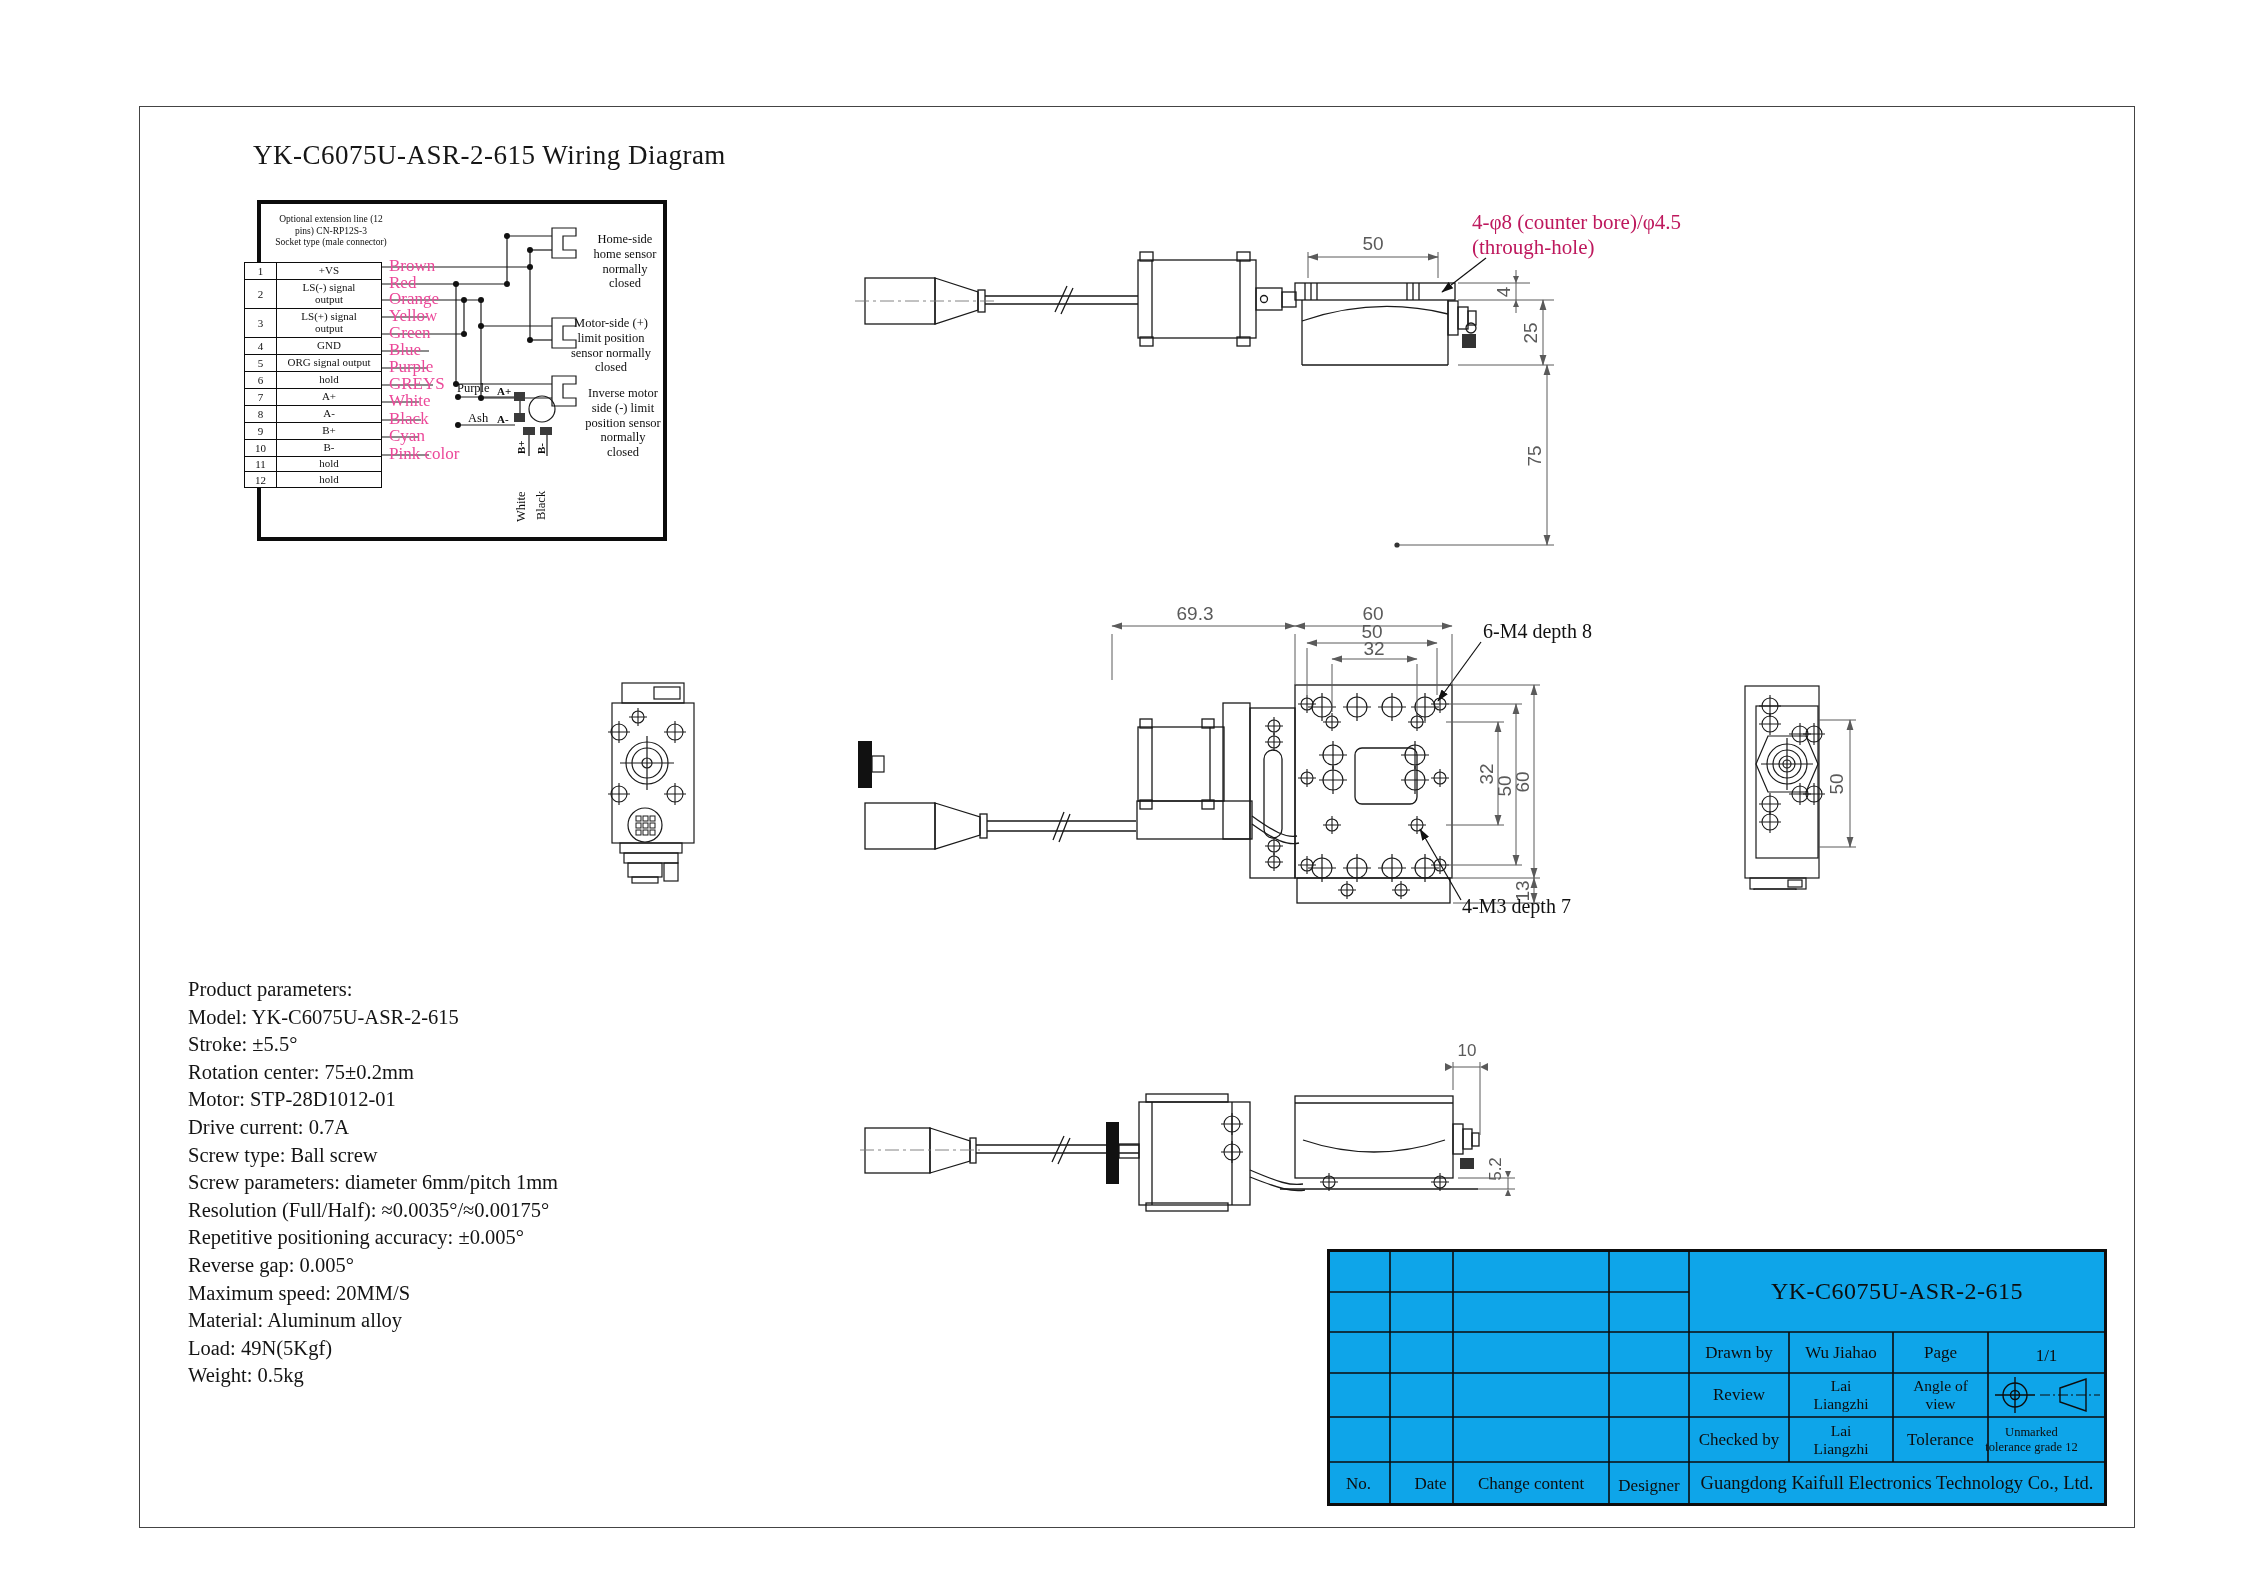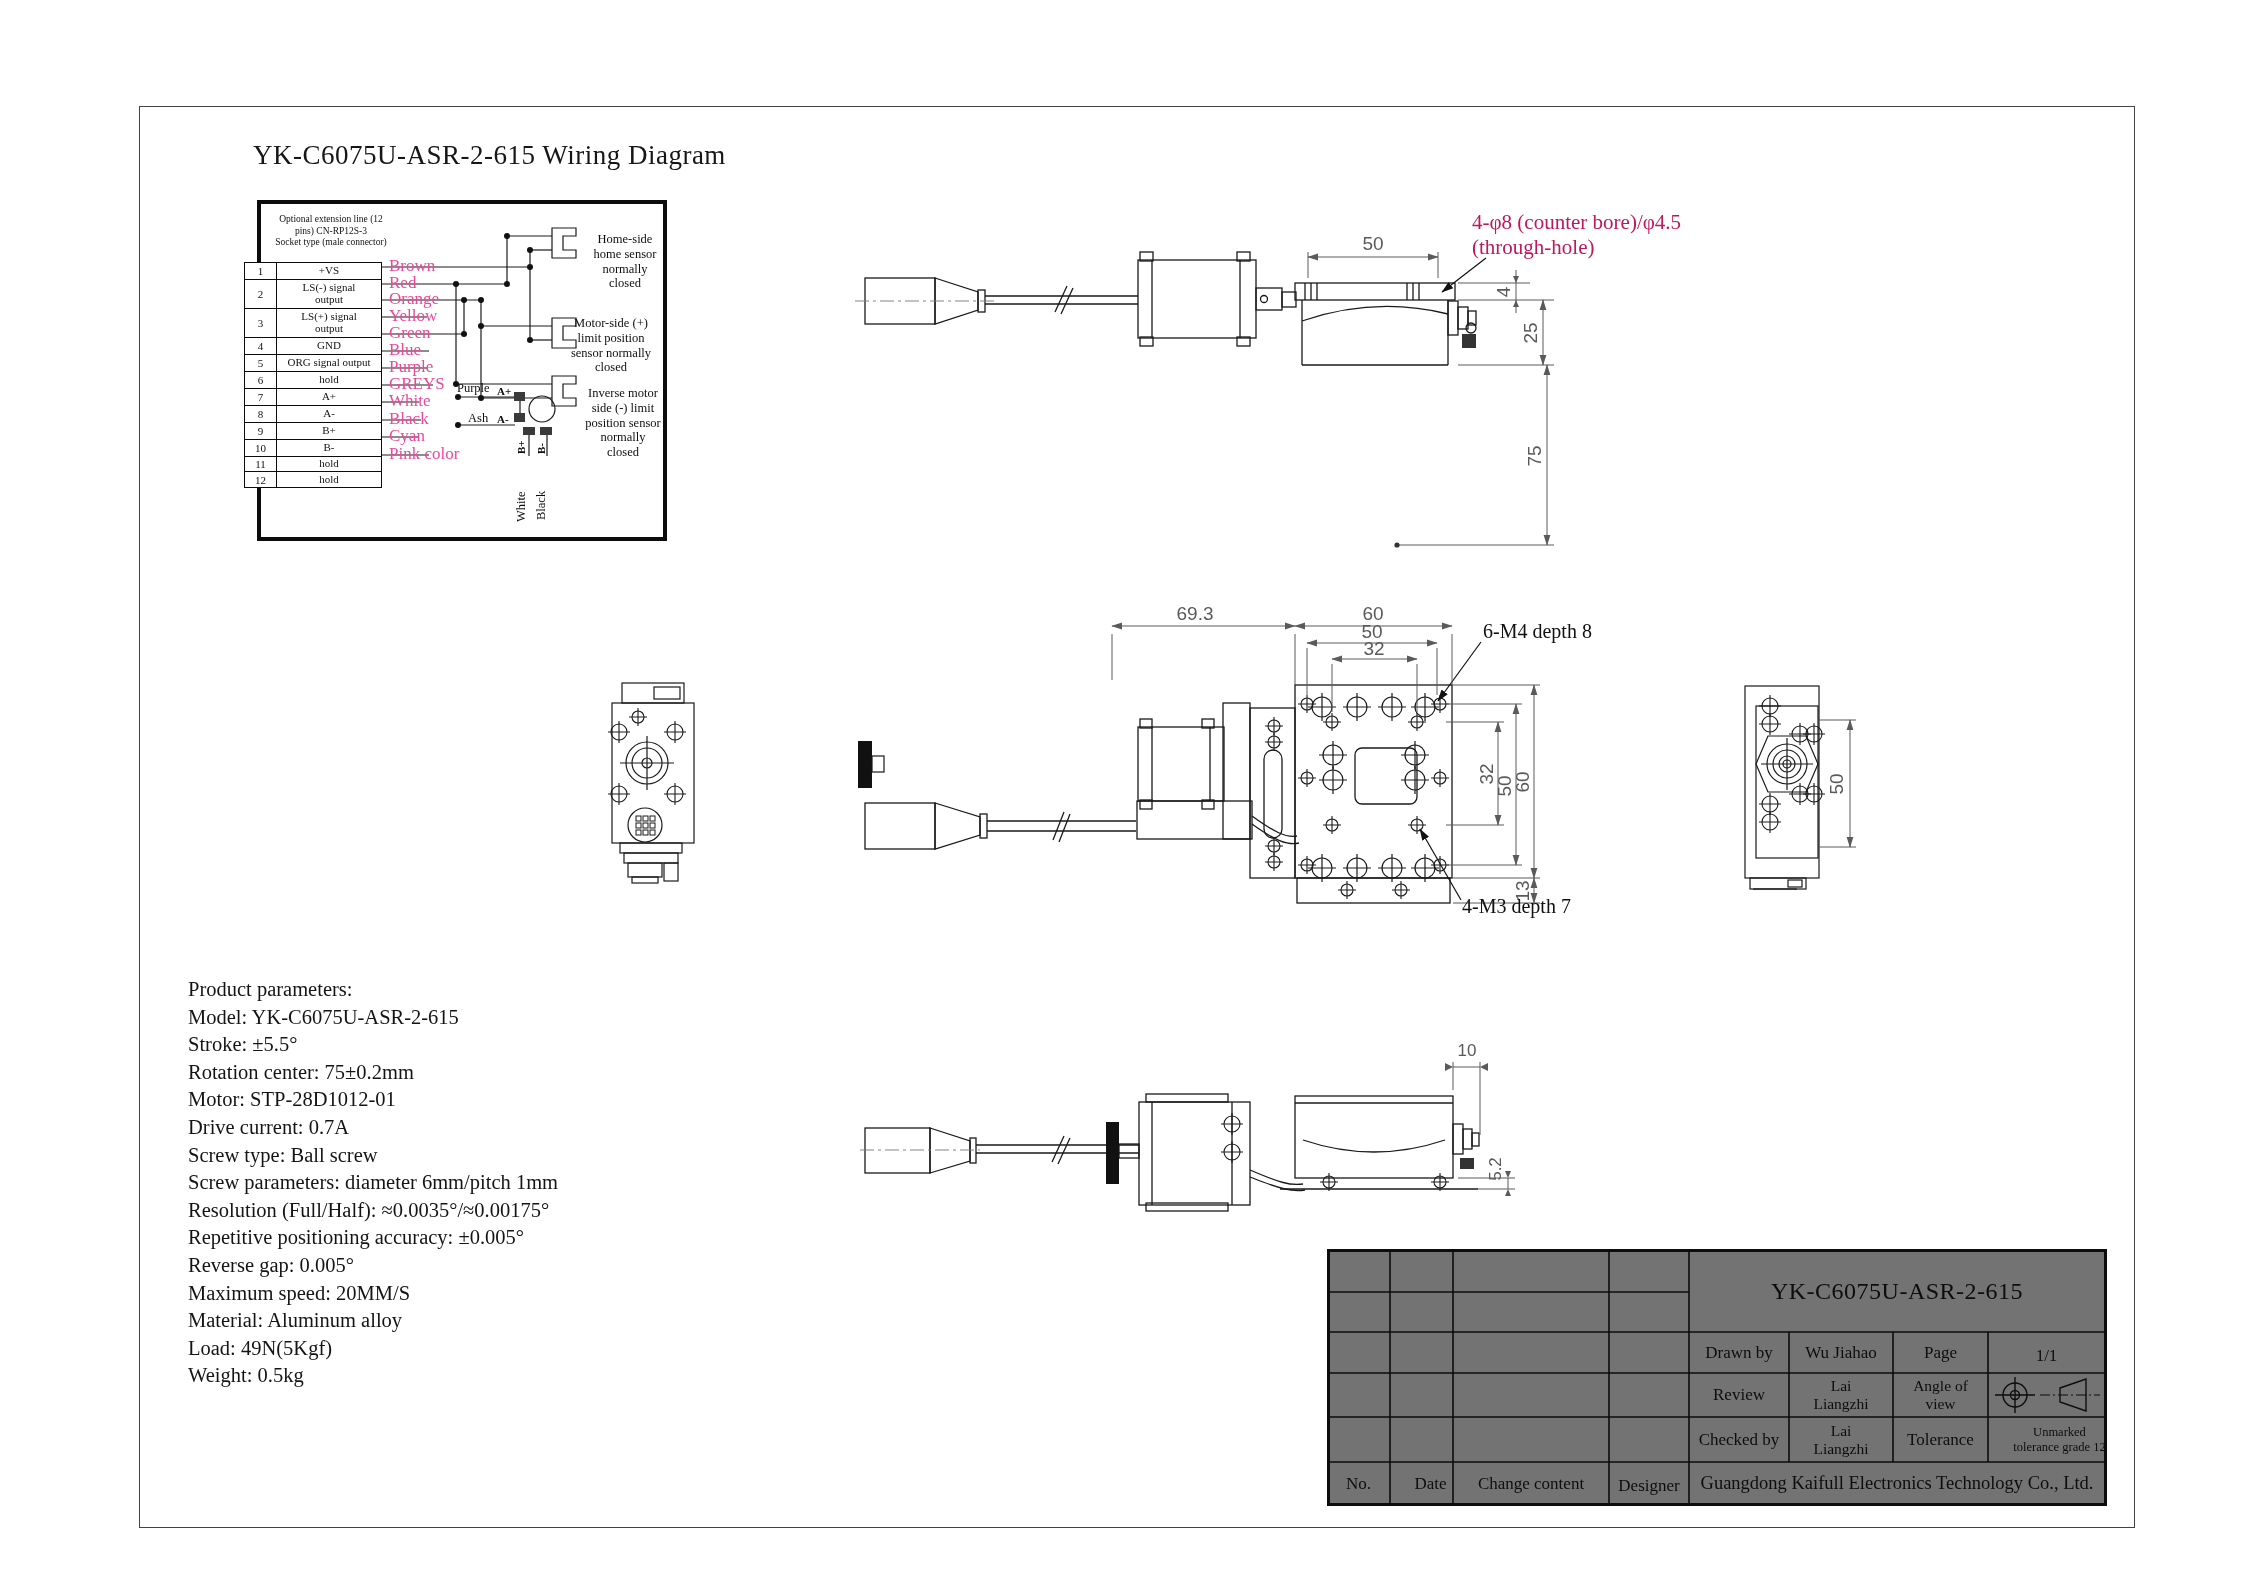--- a/index.html
+++ b/index.html
@@ -20,21 +20,21 @@
   .pin-label{flex:1;display:flex;align-items:center;justify-content:center;font-size:11px;text-align:center;white-space:pre-line;line-height:1.05}
   .wlabel{position:absolute;left:128px;font-size:17px;white-space:nowrap;color:#ec4899}
   .sensor-text{position:absolute;font-size:12.5px;line-height:1.18;text-align:center;white-space:pre-line;color:#0e0e0e}
 
   .hole-note{position:absolute;left:1472px;top:210px;font-size:21px;line-height:1.2;white-space:pre-line;color:#be185d}
 
   .params{position:absolute;left:188px;top:976px}
   .params div{font-size:20.5px;line-height:27.6px;white-space:nowrap;color:#141414}
 
   
-  .tblock{position:absolute;left:1327px;top:1249px;width:780px;height:257px;background:#737373}
+  .tblock{position:absolute;left:1327px;top:1249px;width:780px;height:257px;background:#0ea5e9}
   .tbcell{position:absolute;display:flex;align-items:center;justify-content:center;text-align:center;font-size:17px;white-space:pre-line;line-height:1.15;color:#0d0d0d}
   .tb-title{font-size:24px;letter-spacing:.5px}
   .tb-small{font-size:12.5px}
   .tb-company{font-size:18.5px}
 
   svg text{font-family:"Liberation Serif",serif}
   .dimt{font-family:"Liberation Sans",sans-serif;font-size:19px;fill:#5a5a5a}
   .dimt2{font-family:"Liberation Sans",sans-serif;font-size:17px;fill:#5a5a5a}
   .lblt{font-size:20px;fill:#111}
   .wt{font-size:12.5px;fill:#0e0e0e}
@@ -525,21 +525,21 @@
           <polygon points="72,15 98,6 98,38 72,29"></polygon>
           <path d="M85,2 V42" stroke-width="0"></path>
         </g>
       </svg>
     </div>
 
     <div class="tbcell" style="left:362px;top:168px;width:100px;height:45px">Checked by</div>
     <div class="tbcell" style="left:462px;top:168px;width:104px;height:45px;font-size:15.5px">Lai
 Liangzhi</div>
     <div class="tbcell" style="left:566px;top:168px;width:95px;height:45px">Tolerance</div>
-    <div class="tbcell tb-small" style="left:674px;top:168px;width:117px;height:45px">Unmarked
+    <div class="tbcell tb-small" style="left:646px;top:168px;width:117px;height:45px">Unmarked
 tolerance grade 12</div>
 
     <div class="tbcell" style="left:0;top:213px;width:63px;height:44px">No.</div>
     <div class="tbcell" style="left:72px;top:213px;width:63px;height:44px">Date</div>
     <div class="tbcell" style="left:126px;top:213px;width:156px;height:44px">Change content</div>
     <div class="tbcell" style="left:282px;top:213px;width:80px;height:48px">Designer</div>
     <div class="tbcell tb-company" style="left:362px;top:213px;width:416px;height:44px">Guangdong Kaifull Electronics Technology Co., Ltd.</div>
   </div>
 
 </div>

